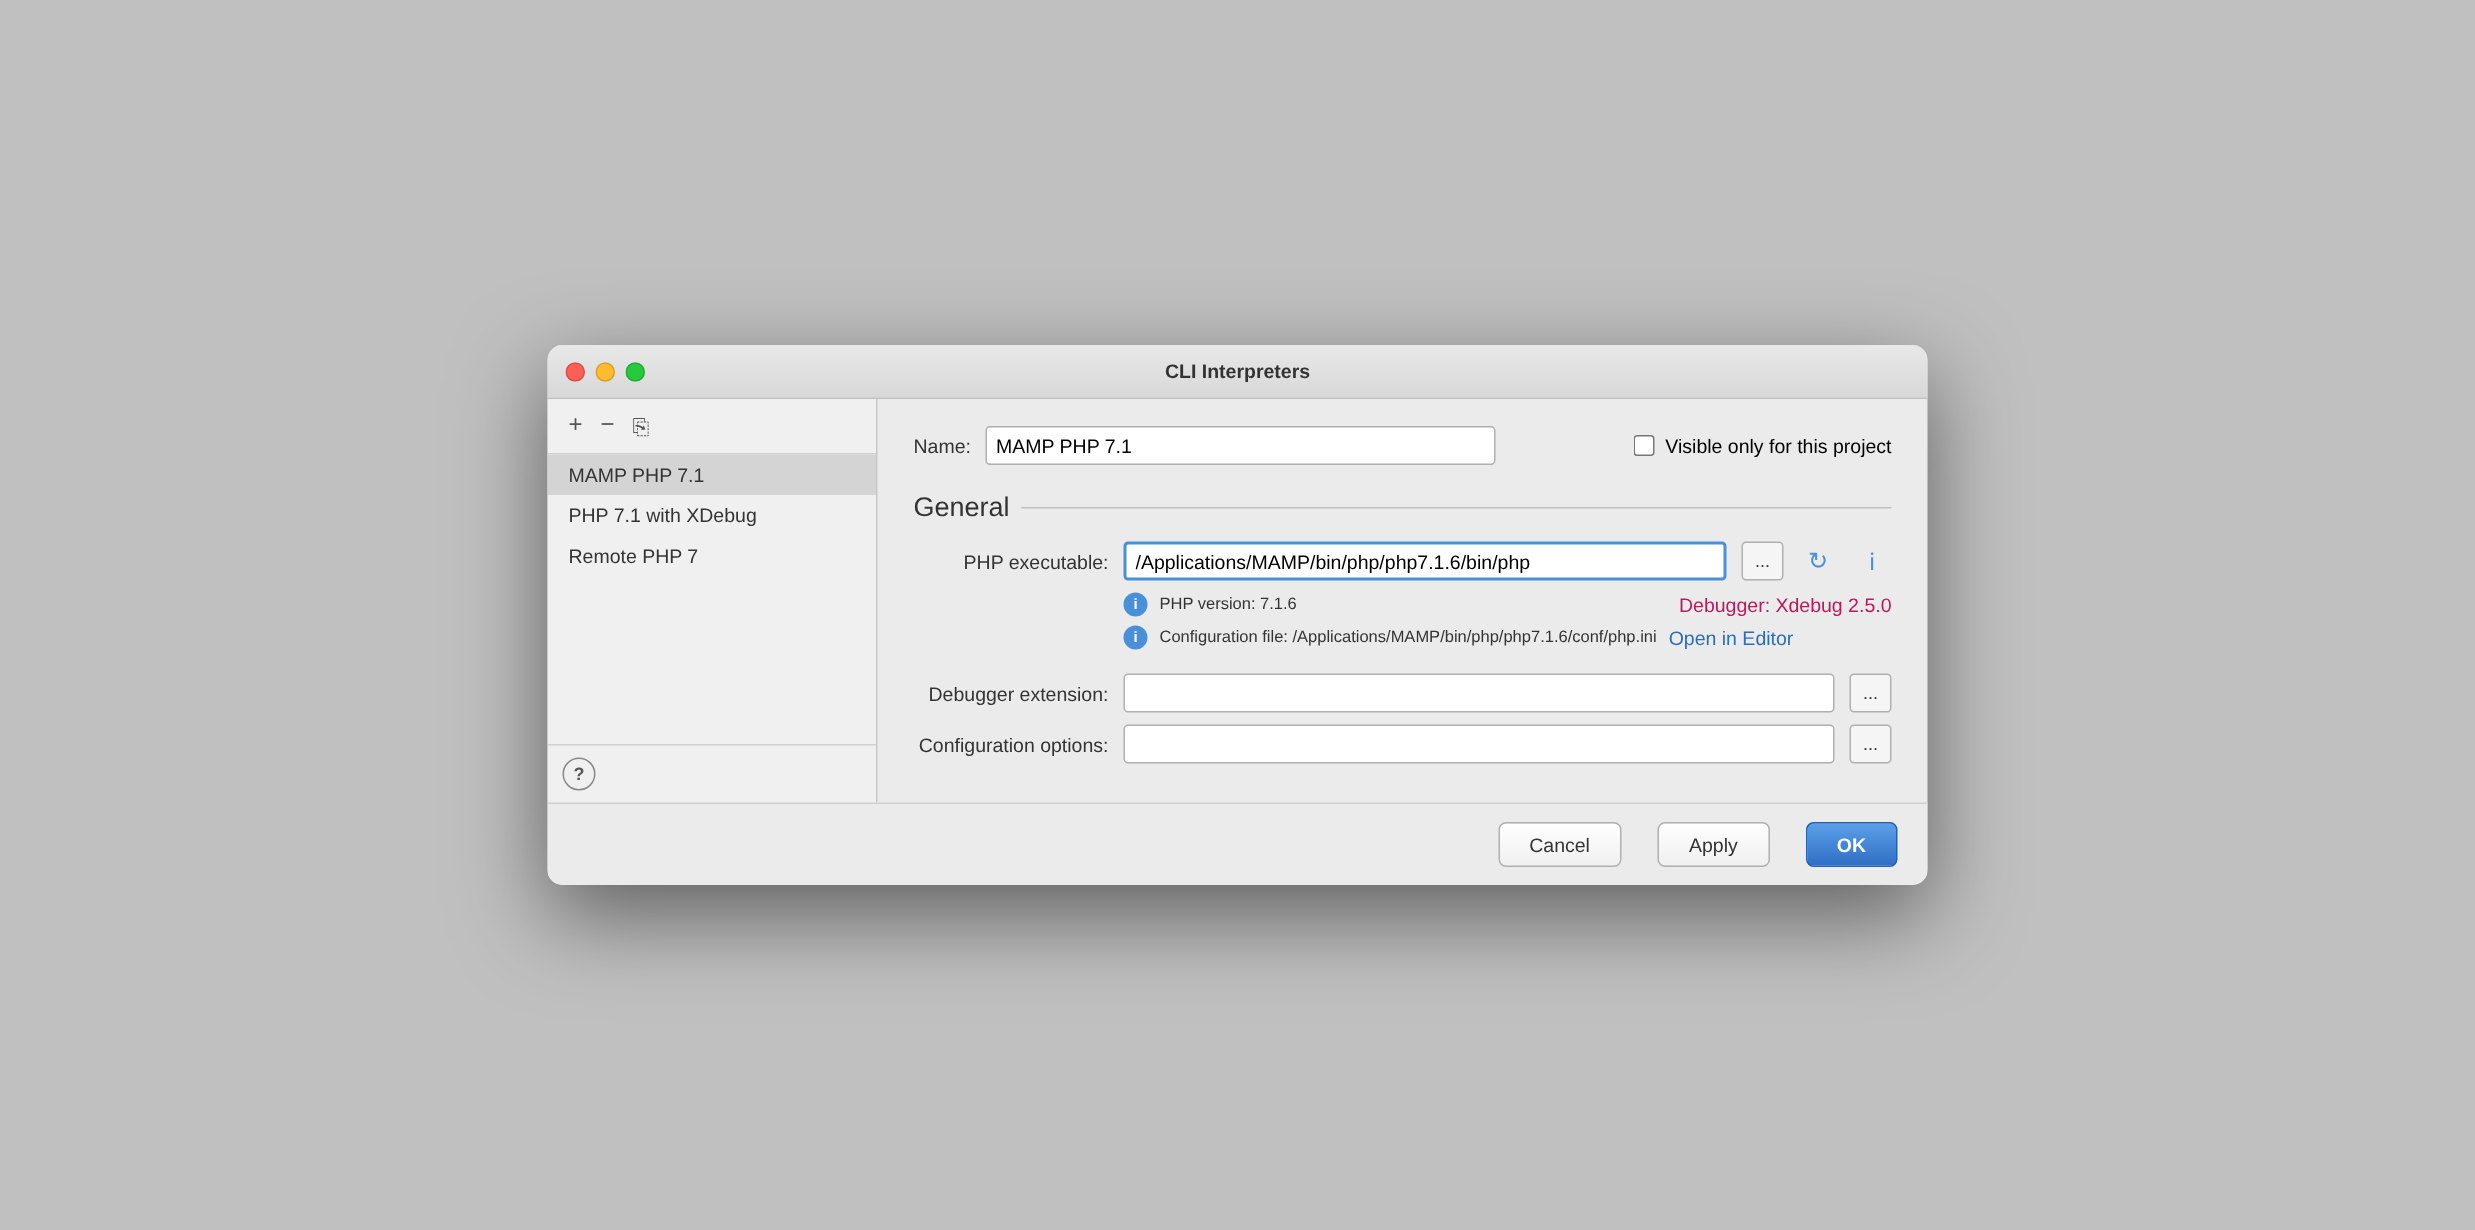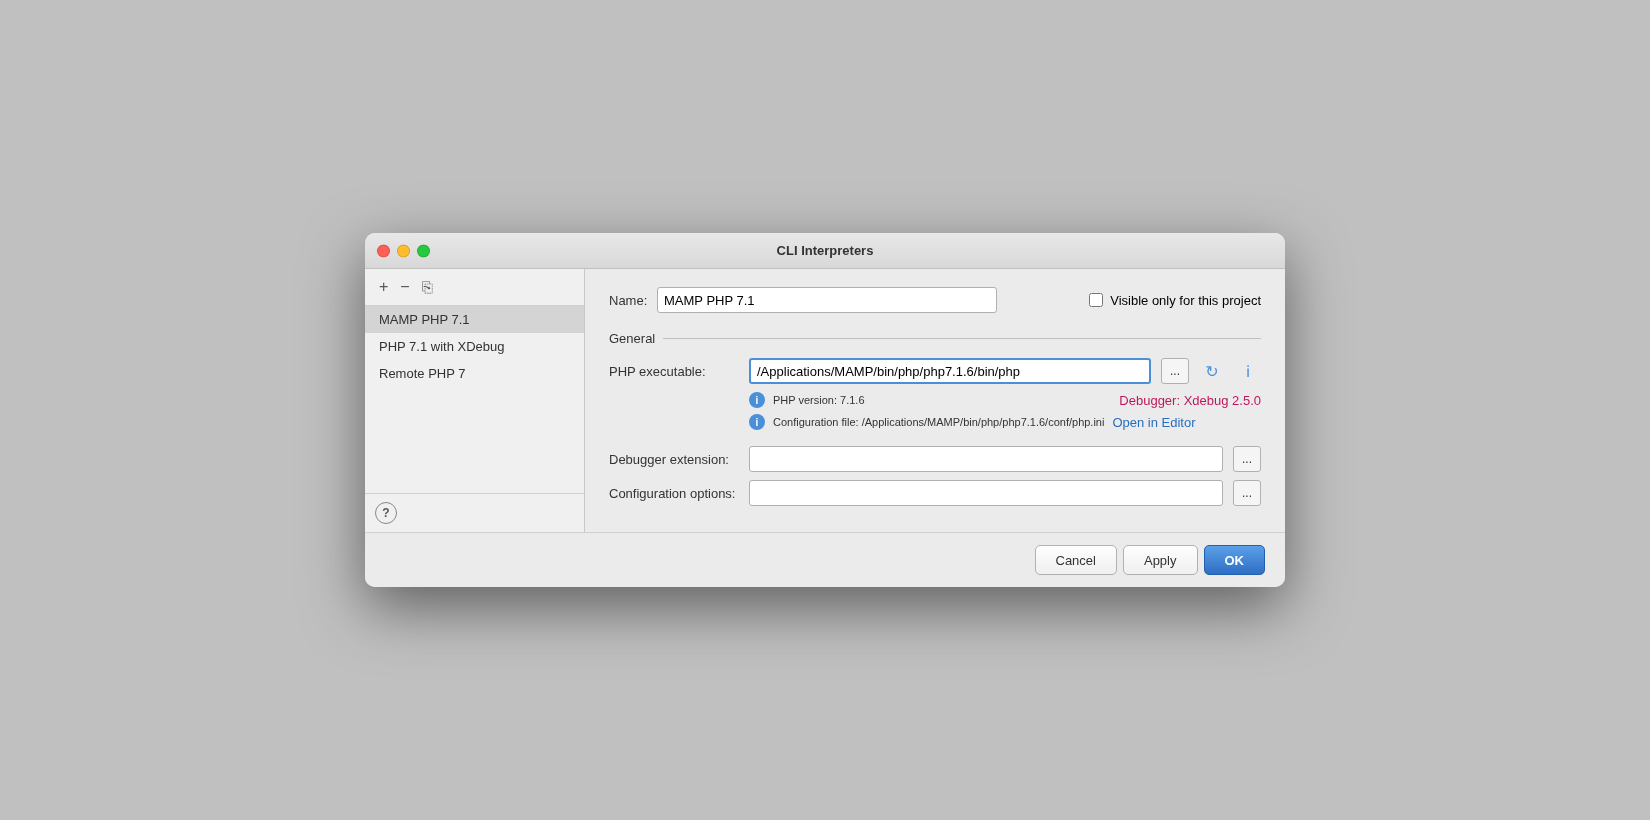--- a/index.html
+++ b/index.html
@@ -144,21 +144,21 @@
       align-items: center;
       gap: 7px;
       margin-left: auto;
     }
     .checkbox-input {
       width: 14px;
       height: 14px;
       cursor: pointer;
     }
     .section-header {
-      font-size: 13px;
+      font-size: 18px;
       color: #333;
       font-weight: normal;
       margin-bottom: 12px;
       display: flex;
       align-items: center;
       gap: 8px;
     }
     .section-header::after {
       content: '';
       flex: 1;
@@ -168,21 +168,21 @@
     .field-row {
       display: flex;
       align-items: center;
       margin-bottom: 8px;
       gap: 10px;
     }
     .field-label {
       font-size: 13px;
       color: #333;
       min-width: 130px;
-      text-align: left;
+      text-align: right;
     }
     .field-input {
       flex: 1;
       height: 26px;
       border: 2px solid #4a90d9;
       border-radius: 3px;
       padding: 2px 6px;
       font-size: 13px;
       background: white;
       outline: none;
@@ -262,21 +262,21 @@
       font-size: 11px;
       color: #888;
       padding-left: 140px;
       margin-top: 4px;
     }
     .dialog-footer {
       display: flex;
       justify-content: flex-end;
       align-items: center;
       padding: 12px 20px;
-      gap: 6px;
+      gap: 24px;
       border-top: 1px solid #d0d0d0;
       background: #ebebeb;
     }
     .footer-btn {
       height: 30px;
       padding: 0 20px;
       border: 1px solid #b0b0b0;
       background: linear-gradient(to bottom, #fefefe, #f0f0f0);
       border-radius: 5px;
       cursor: pointer;

